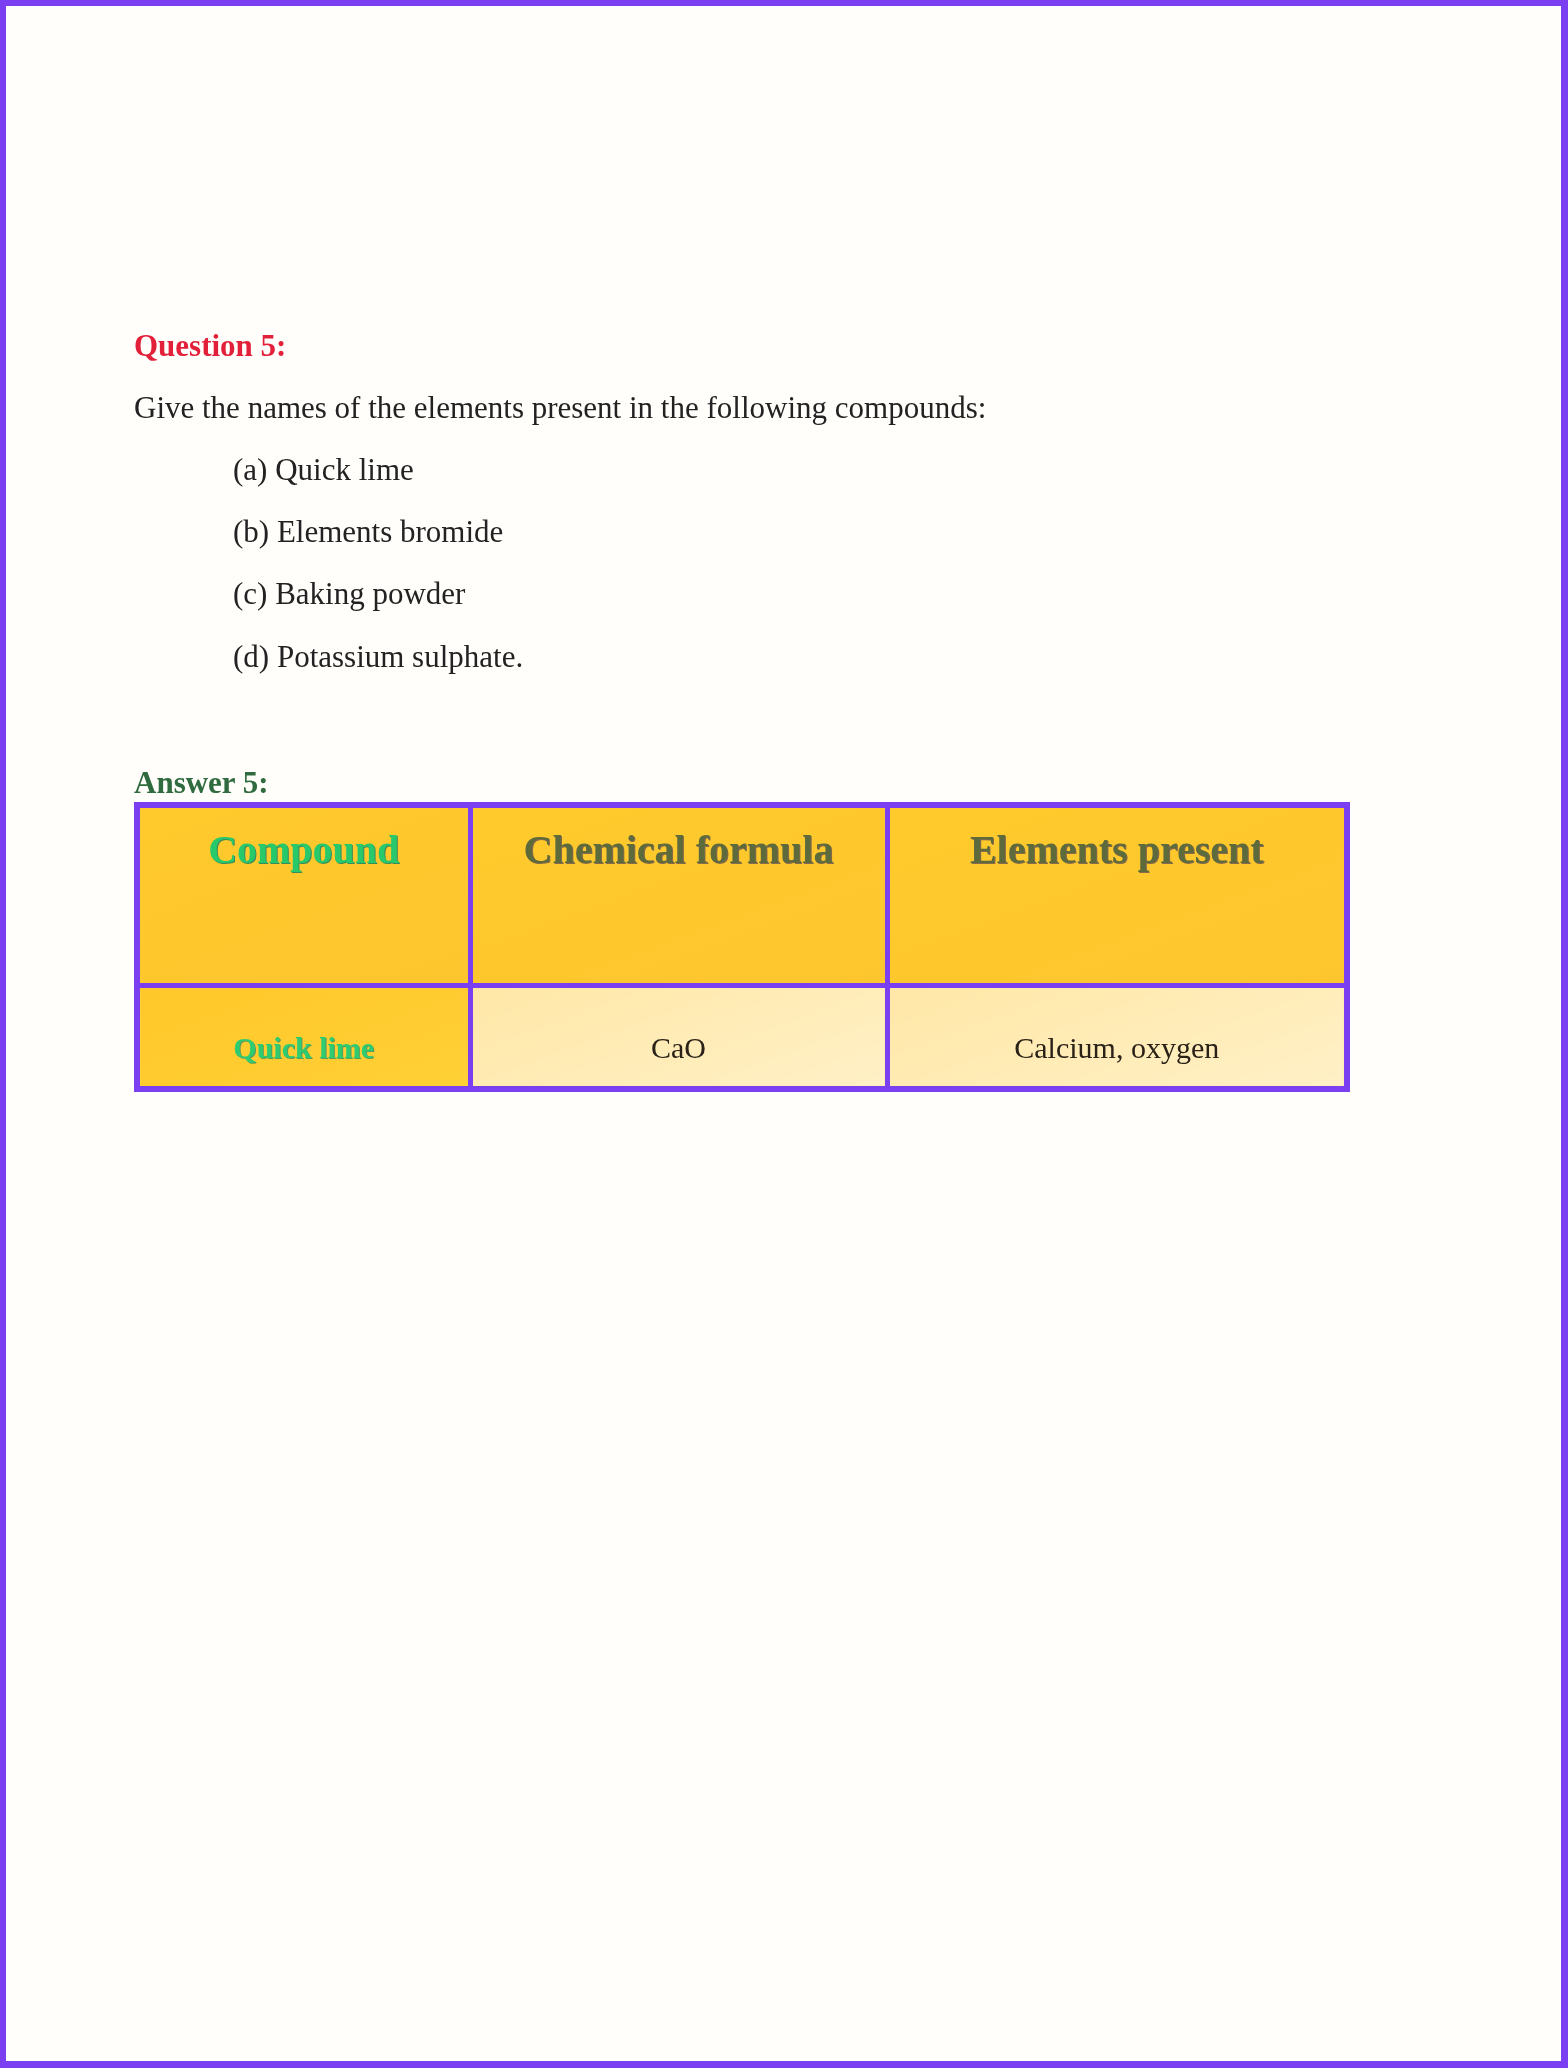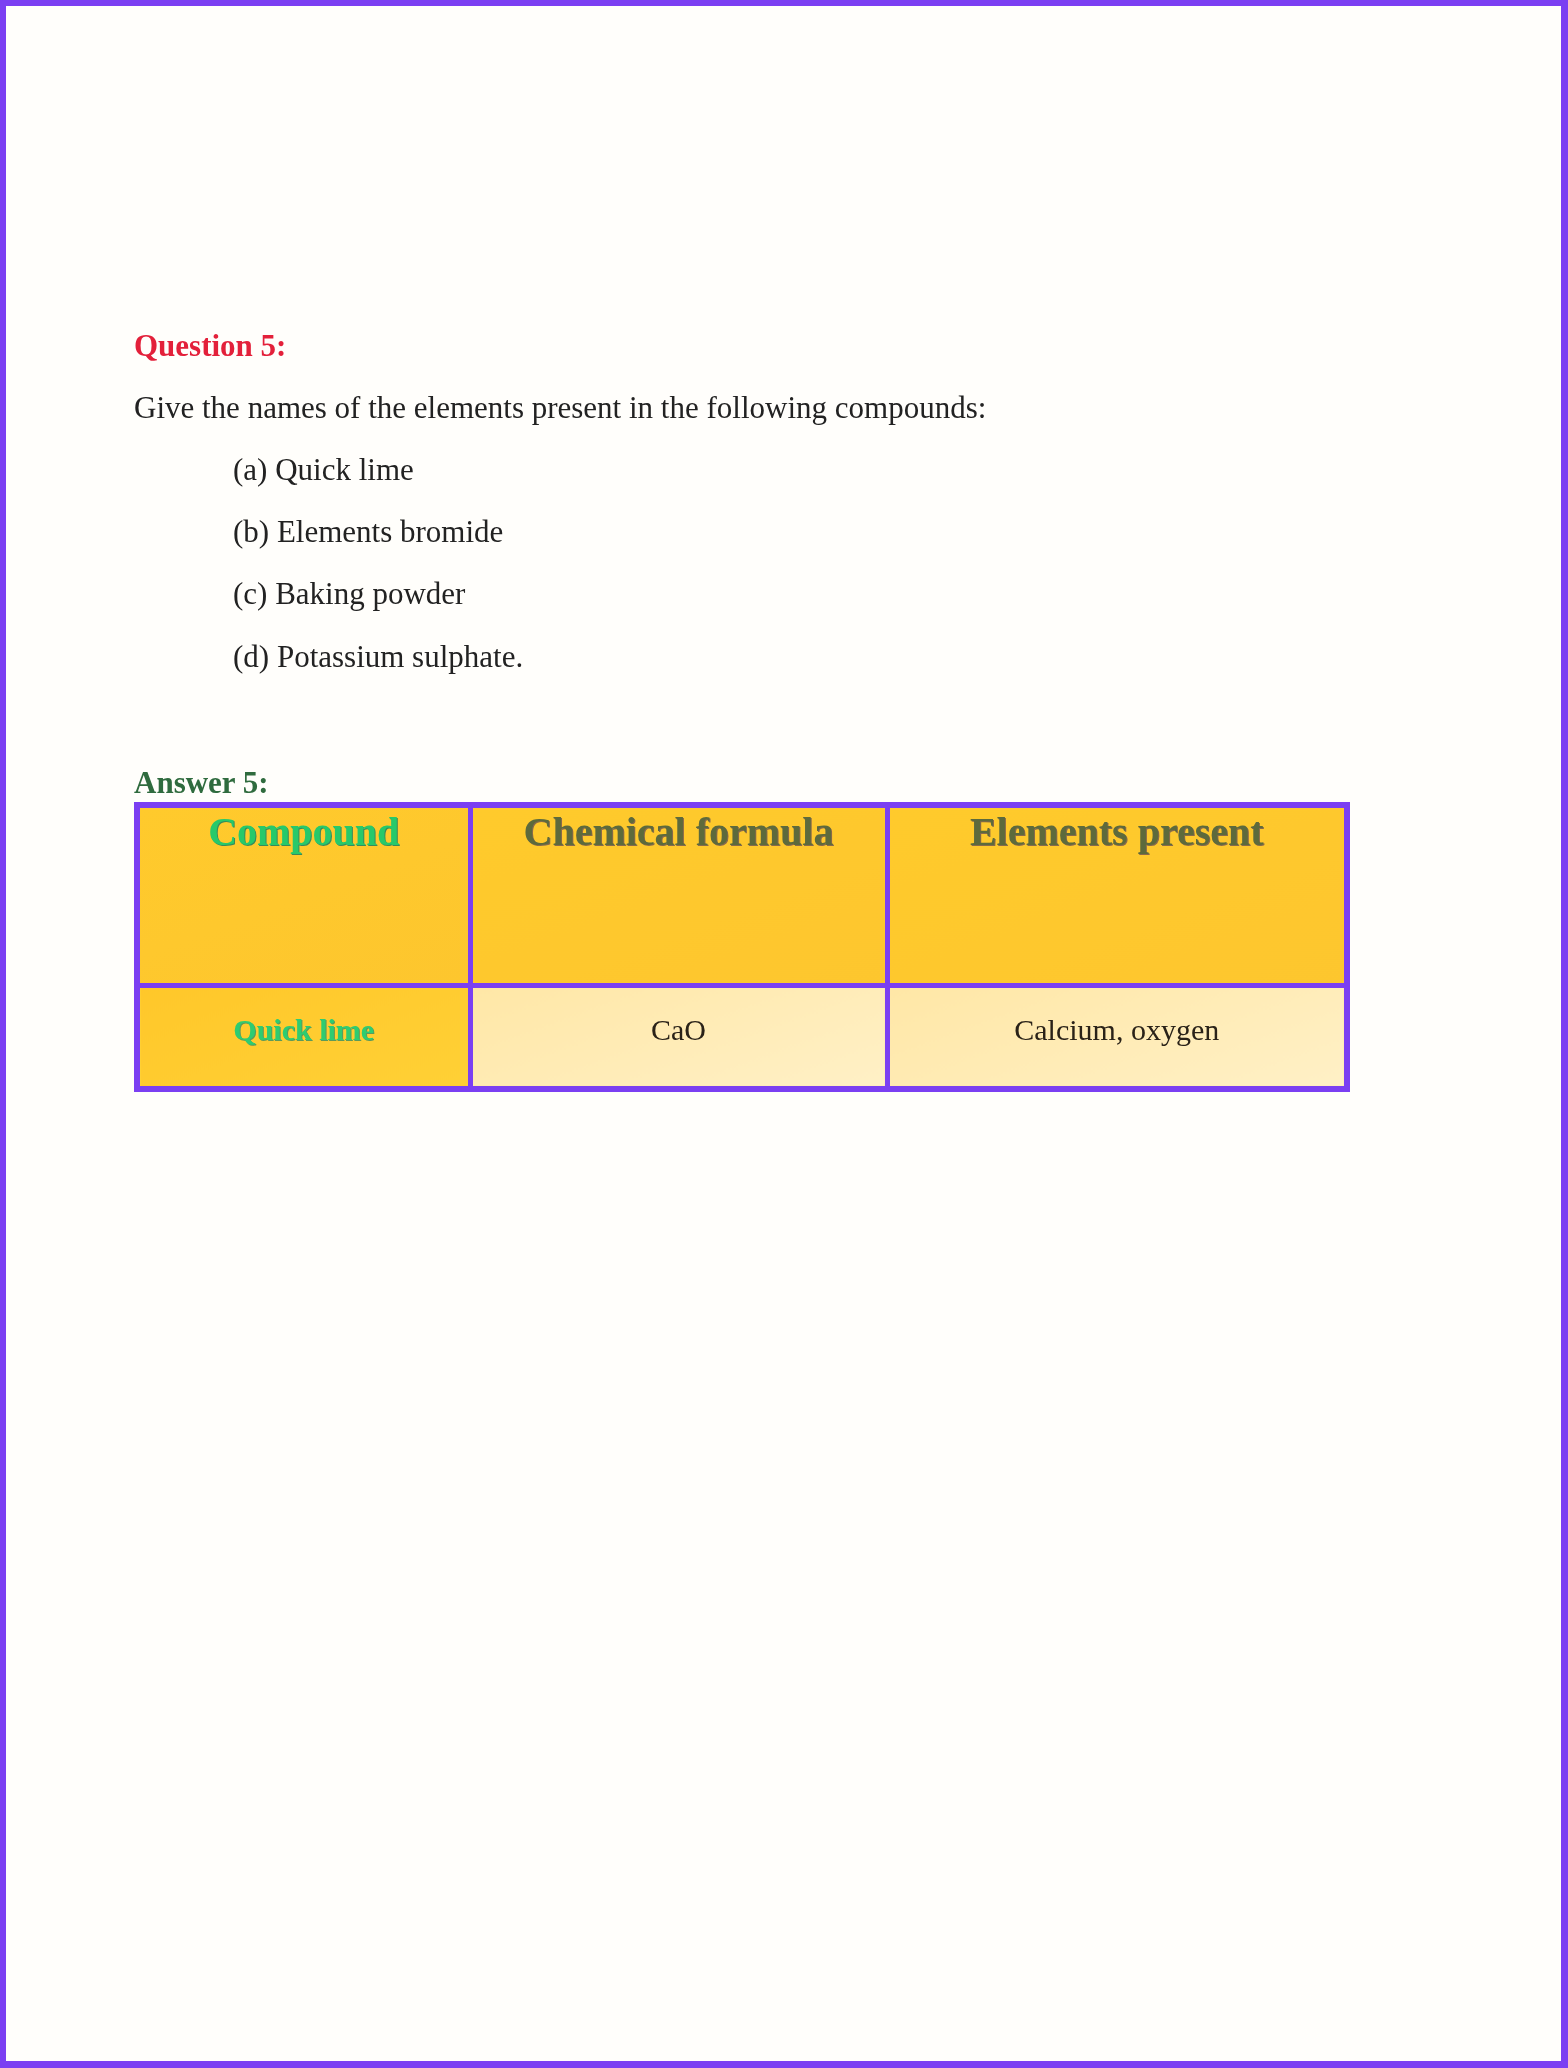--- a/index.html
+++ b/index.html
@@ -38,39 +38,39 @@
   table.ans td, table.ans th {
     border:5px solid #7b3ff2;
     vertical-align:top; text-align:center; padding:0;
     box-sizing:border-box;
   }
   .hdr-cell {
     background:linear-gradient(160deg,#ffca2c,#fdc62e);
     height:180px;
   }
   .hdr-label {
-    display:block; 
+    display:block; margin-top:18px;
     font-weight:bold; font-size:40px;
   }
   .hdr-compound { color:#27c96a; text-shadow:1px 1px 0 #3a8a5a; }
   .hdr-formula, .hdr-elements { color:#5d6a3c; text-shadow:1px 1px 0 #8a6a4a; }
   .name-cell {
     background:linear-gradient(160deg,#ffc72a,#ffd035);
   }
   .name-label {
     display:block; color:#2ecc71; font-weight:bold; font-size:30px;
     text-shadow:1px 1px 0 #5c9a5a;
   }
   .val-cell-a { background:linear-gradient(160deg,#ffe7a6,#fff0c6); }
   .val-cell-b { background:linear-gradient(160deg,#fff2d2,#fff8e6); }
   .val-label {
     display:block; color:#2a2218; font-size:30px; line-height:62px;
   }
   .row1 td { height:104px; }
-  .row1 .name-label, .row1 .val-label { margin-top:22px; line-height:40px; }
+  .row1 .name-label, .row1 .val-label { margin-top:40px; line-height:40px; }
   .row2 td { height:104px; }
   .row2 .name-label, .row2 .val-label { margin-top:22px; line-height:40px; }
   .row3 td { height:202px; }
   .row3 .name-label { margin-top:22px; line-height:40px; }
   .row3 .val-label { margin-top:12px; }
   .row4 td { height:206px; }
   .row4 .name-label, .row4 .val-label { margin-top:22px; line-height:40px; }
   sub { font-size:0.65em; vertical-align:baseline; position:relative; top:0.15em; }
 </style>
 </head>

